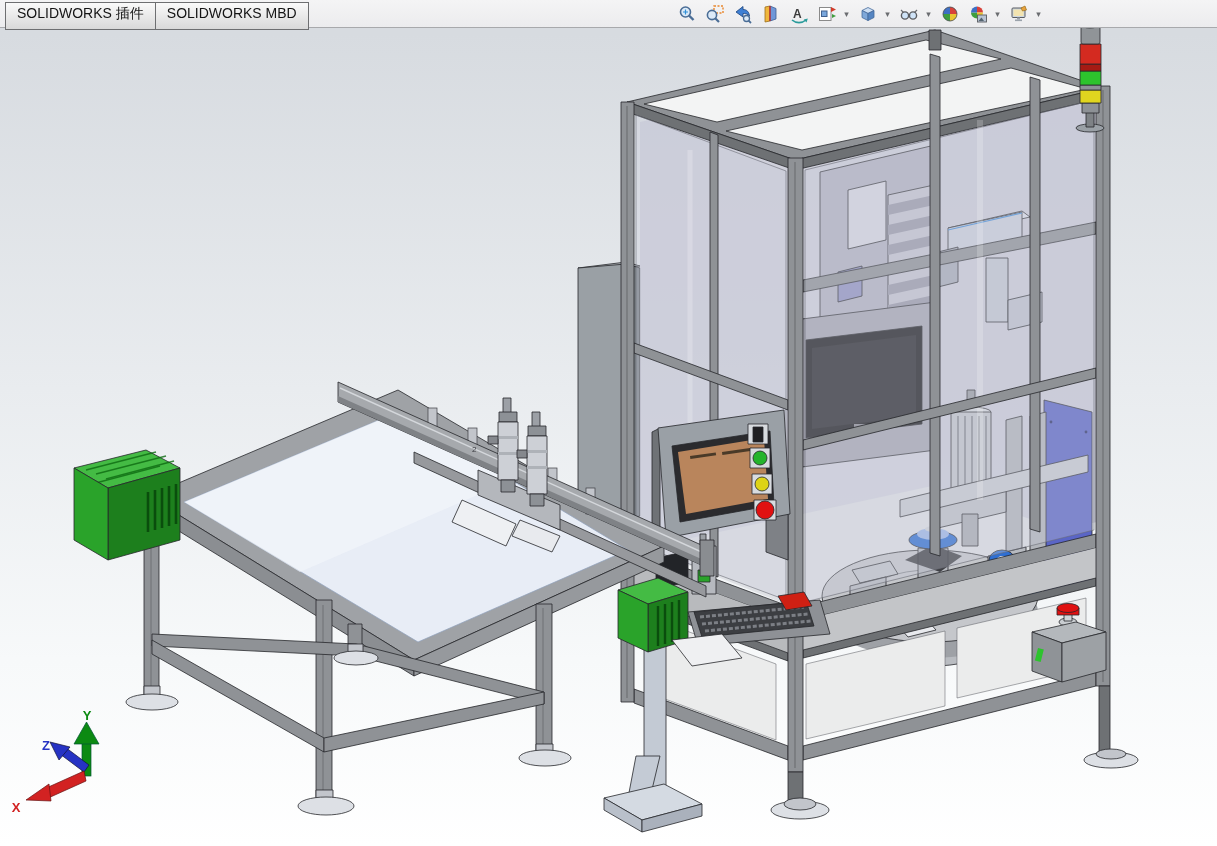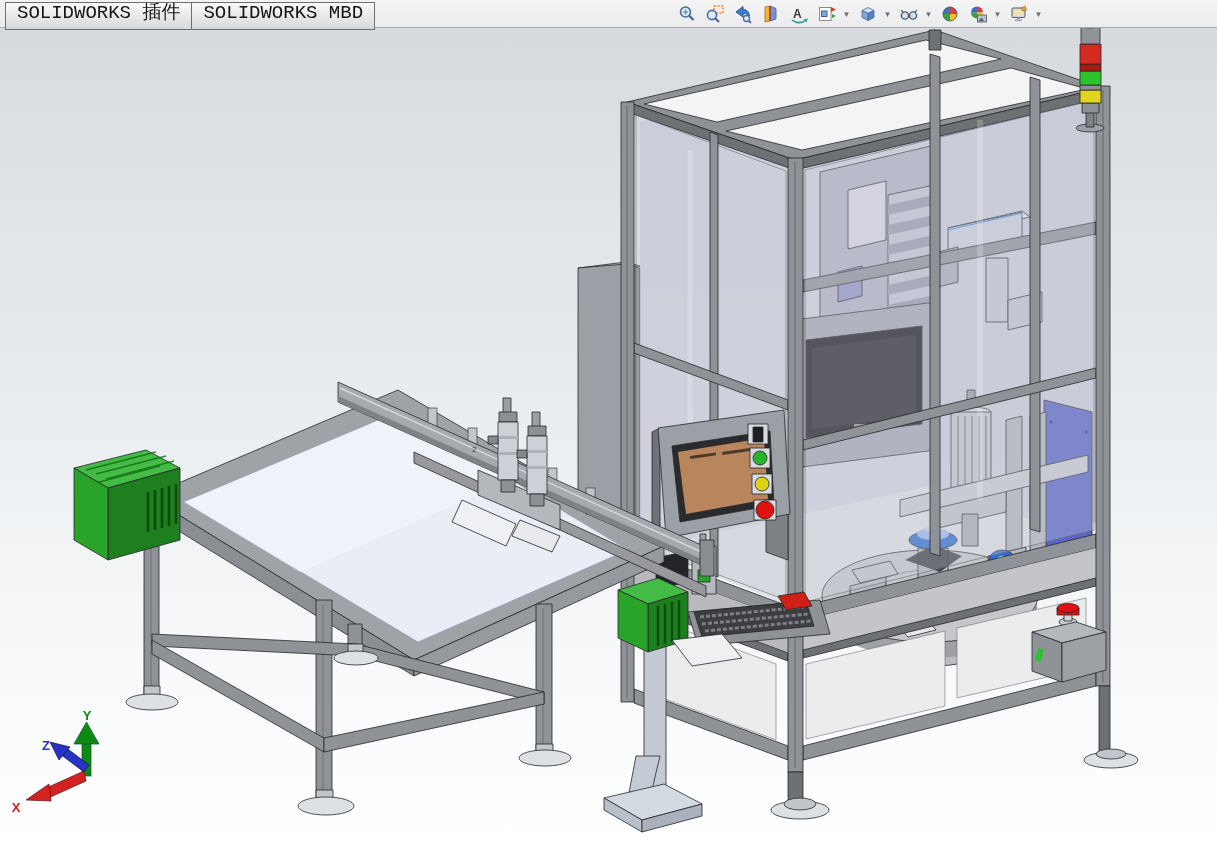--- a/index.html
+++ b/index.html
@@ -5,21 +5,21 @@
   html,body{margin:0;padding:0;width:1217px;height:846px;overflow:hidden;
     font-family:"Liberation Sans",sans-serif;}
   .app{position:relative;width:1217px;height:846px;background:#fff;}
   
   .toolbar{position:absolute;top:0;left:0;width:100%;height:27px;z-index:5;
     background:linear-gradient(180deg,#f4f4f5,var(--toolbar-bg));
     border-bottom:1px solid var(--toolbar-border);}
   .tabs{position:absolute;left:5px;top:2px;display:flex;border:1px solid var(--tab-border);
     background:linear-gradient(180deg,#fafafa,#d9d9d9);}
   .tab{appearance:none;border:none;background:transparent;padding:2px 11px 8px 11px;
-    font-family:Liberation Mono, monospace;font-size:19px;color:var(--tab-text);
+    font-family:Liberation Sans, sans-serif;font-size:14px;color:var(--tab-text);
     line-height:16px;cursor:default;}
   .tab + .tab{border-left:1px solid var(--tab-border);text-align:center;}
   .viewtools{position:absolute;left:674px;top:2px;height:24px;display:flex;align-items:center;gap:2px;}
   .vtbtn{appearance:none;border:none;background:transparent;padding:1px;margin:0 2px;
     width:22px;height:22px;display:flex;align-items:center;justify-content:center;cursor:default;}
   .vtbtn svg{display:block;}
   .caret{font-size:9px;color:#6a6c70;width:9px;display:inline-block;text-align:center;margin-right:2px;}
   
   .viewport{position:absolute;top:0;left:0;width:1217px;height:846px;
     background:linear-gradient(180deg,var(--bg-top) 4%,var(--bg-mid) 46%,#f7f9fa 78%,var(--bg-bottom) 100%);}

